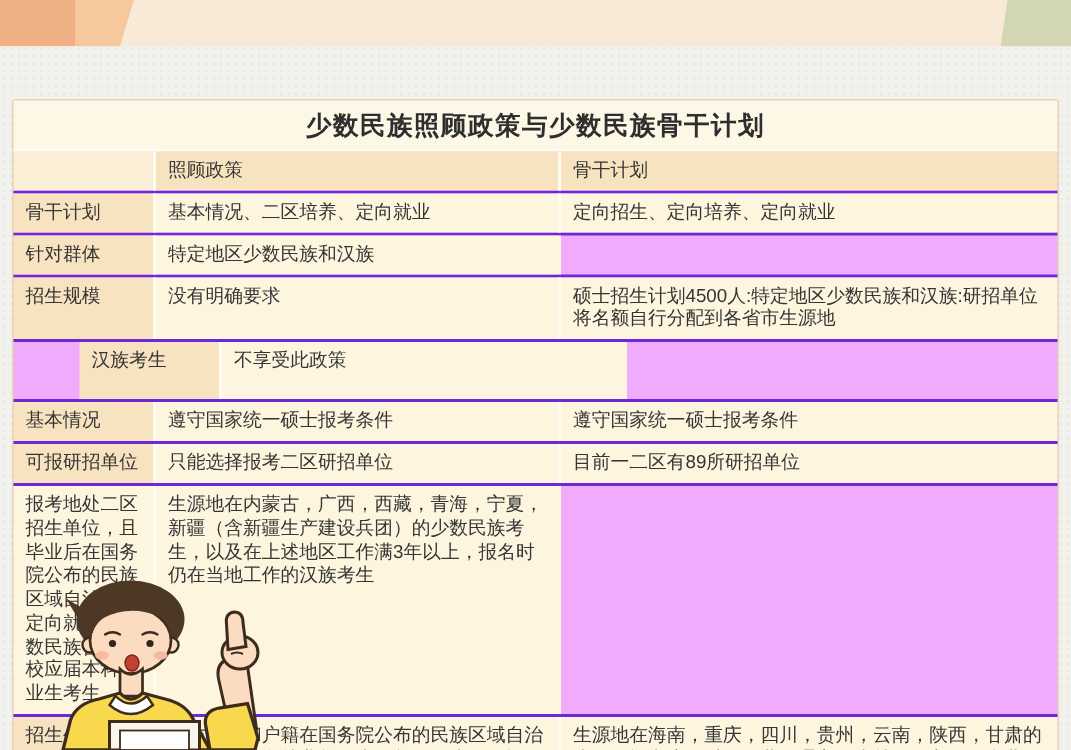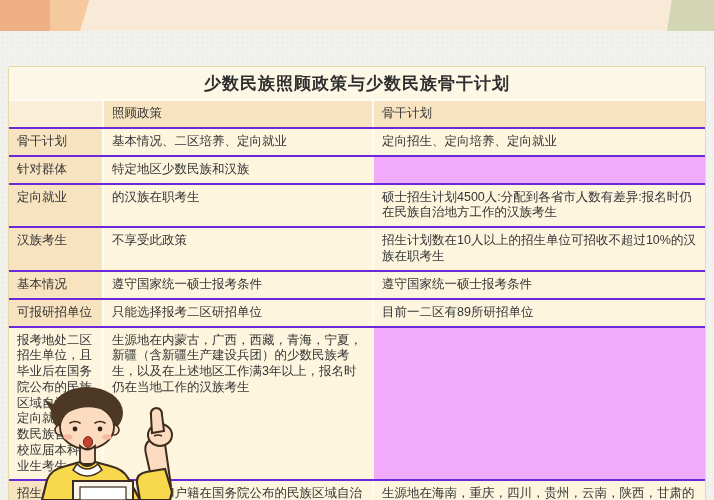--- a/index.html
+++ b/index.html
@@ -43,21 +43,21 @@
   }
   .cell:last-child{border-right:none;}
   .label-cell{background:#f8e3c0;}
   .data-cell{background:#fdf5de;}
   .head-blank{background:#fbeed6;}
   .head-cell{background:#f8e3c0;}
   .rh-hd{min-height:25px;}
   .rh-26{min-height:26px;}
   .rh-25{min-height:25px;}
   .rh-35{min-height:35px;}
-  .rh-38{min-height:38px;}
+  .rh-38{min-height:38px;padding-left:44px;}
   .rh-57{min-height:57px;}
   .rh-102{min-height:102px;}
   
   .mascot{position:absolute;left:16px;top:382px;width:192px;height:118px;z-index:5;}
 </style>
 </head>
 <body>
 
 <div class="top-band">
   <div class="deco-orange"></div>
@@ -78,29 +78,28 @@
     <div class="cell data-cell">基本情况、二区培养、定向就业</div>
     <div class="cell data-cell">定向招生、定向培养、定向就业</div>
   </div>
 
   <div class="t-row rh-25">
     <div class="cell label-cell">针对群体</div>
     <div class="cell data-cell">特定地区少数民族和汉族</div>
   </div>
 
   <div class="t-row rh-35">
-    <div class="cell label-cell">定向就业</div>
-    <div class="cell data-cell">的汉族在职考生</div>
-    <div class="cell data-cell">硕士招生计划4500人:分配到各省市人数有差异:报名时仍在民族自治地方工作的汉族考生</div>
+    <div class="cell label-cell">招生规模</div>
+    <div class="cell data-cell">没有明确要求</div>
+    <div class="cell data-cell">硕士招生计划4500人:特定地区少数民族和汉族:研招单位将名额自行分配到各省市生源地</div>
   </div>
 
   <div class="t-row rh-38">
     <div class="cell label-cell">汉族考生</div>
     <div class="cell data-cell">不享受此政策</div>
-    <div class="cell data-cell">招生计划数在10人以上的招生单位可招收不超过10%的汉族在职考生</div>
   </div>
 
   <div class="t-row rh-26">
     <div class="cell label-cell">基本情况</div>
     <div class="cell data-cell">遵守国家统一硕士报考条件</div>
     <div class="cell data-cell">遵守国家统一硕士报考条件</div>
   </div>
 
   <div class="t-row rh-26">
     <div class="cell label-cell">可报研招单位</div>

